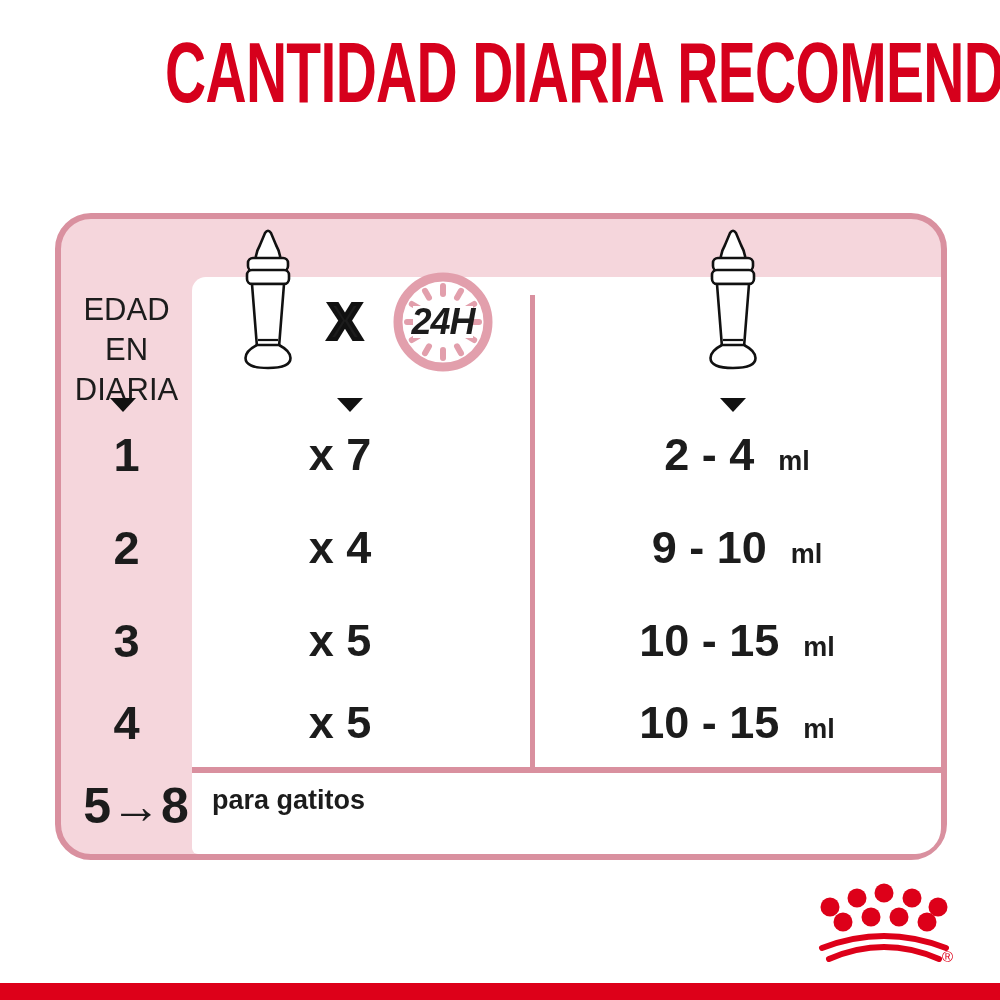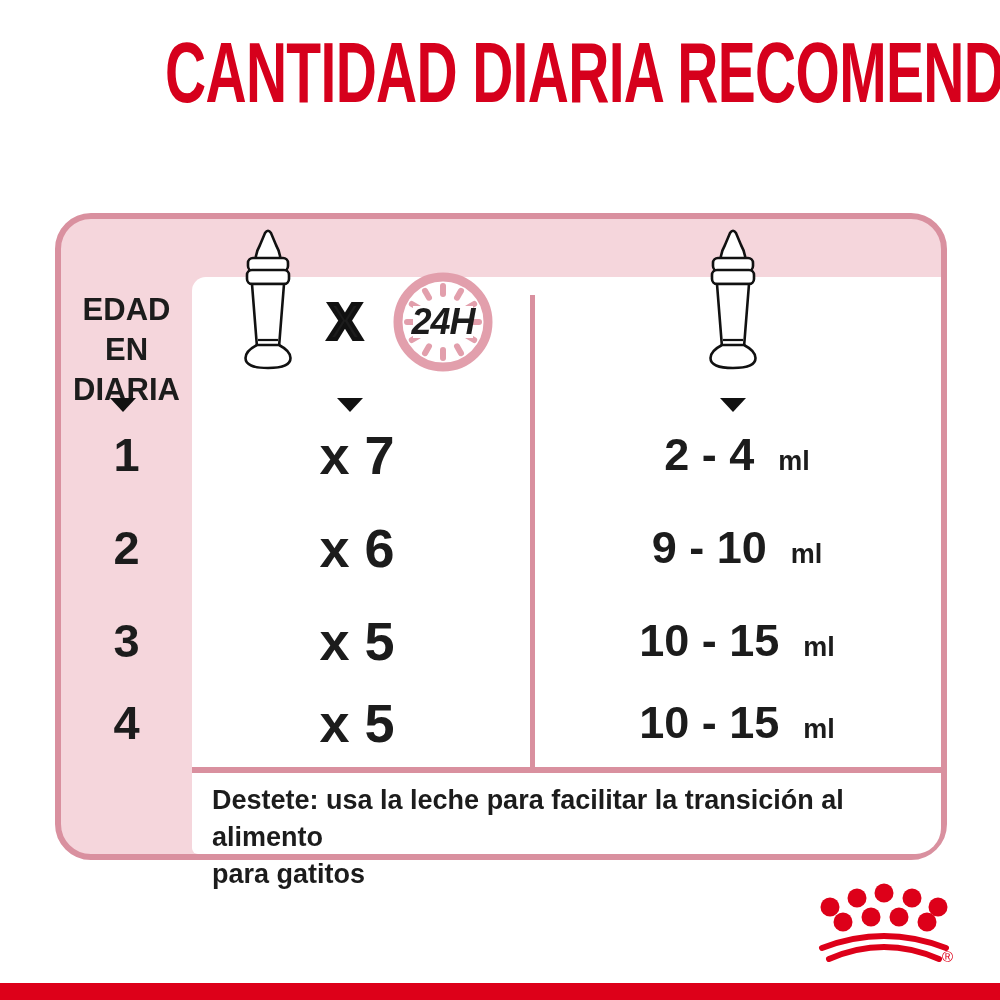--- a/index.html
+++ b/index.html
@@ -16,40 +16,40 @@
            background:#f5d6dc; border:6px solid #d9909f; border-radius:36px; }
   .white-main { position:absolute; left:131px; top:58px; width:749px; height:490px;
                 background:#ffffff; border-top-left-radius:14px; }
   .white-note { position:absolute; left:131px; top:554px; width:749px; height:81px;
                 background:#ffffff; border-bottom-right-radius:26px; border-bottom-left-radius:6px; }
   .v-divider { position:absolute; left:469px; top:76px; width:5px; height:472px; background:#d9909f; }
   .h-divider { position:absolute; left:131px; top:548px; width:749px; height:6px; background:#d9909f; }
 
   
   .age-header { position:absolute; left:0; top:71px; width:131px; text-align:center;
-                font-size:31px; font-weight:bold; line-height:40px; }
+                font-size:31px; font-weight:normal; line-height:40px; }
   .bottle { position:absolute; top:9px; width:58px; height:145px; }
   .bottle-mid { left:178px; } .bottle-right { left:643px; }
   .x-symbol { position:absolute; left:244px; top:72px; width:80px; height:62px; line-height:62px;
               text-align:center; font-size:50px; font-weight:bold;
               -webkit-text-stroke:4px #111; letter-spacing:0; }
   .clock { position:absolute; left:330px; top:51px; width:104px; height:104px; }
   .clock-label { position:absolute; left:330px; top:51px; width:104px; height:104px;
                  display:flex; align-items:center; justify-content:center;
                  font-size:36px; font-weight:bold; letter-spacing:-1px;font-style:italic; }
 
   .tri { position:absolute; top:179px; width:0; height:0;
          border-left:13px solid transparent; border-right:13px solid transparent;
          border-top:14px solid #111; }
   .tri-a { left:49px; } .tri-b { left:276px; } .tri-c { left:659px; }
 
   
   .cell { position:absolute; height:60px; line-height:60px; text-align:center; font-weight:bold; }
   .age-cell   { left:0;   width:131px; font-size:47px; }
-  .feeds-cell { left:196px; width:200px; font-size:54px; }
+  .feeds-cell { left:179px; width:200px; font-size:45px; }
   .ml-cell    { left:516px; width:320px; font-size:45px; }
   .ml-unit    { font-size:27px; font-weight:bold; margin-left:24px; }
   .row1 { top:206px; } .row2 { top:299px; } .row3 { top:392px; } .row4 { top:474px; }
 
   
   .wean-age { position:absolute; left:0; top:557px; width:150px; height:60px; line-height:60px;
               text-align:center; font-size:50px; font-weight:bold; }
   .wean-note { position:absolute; left:151px; top:563px; width:720px;
                font-size:27px; font-weight:bold; line-height:37px; }
 
@@ -120,39 +120,39 @@
   <div class="tri tri-b"></div>
   <div class="tri tri-c"></div>
 
   <div class="cell age-cell row1">1</div>
   <div class="cell feeds-cell row1">x 7</div>
   <div class="cell ml-cell row1">
     <span>2 - 4</span><span class="ml-unit">ml</span>
   </div>
 
   <div class="cell age-cell row2">2</div>
-  <div class="cell feeds-cell row2">x 6</div>
+  <div class="cell feeds-cell row2">x 4</div>
   <div class="cell ml-cell row2">
     <span>9 - 10</span><span class="ml-unit">ml</span>
   </div>
 
   <div class="cell age-cell row3">3</div>
   <div class="cell feeds-cell row3">x 5</div>
   <div class="cell ml-cell row3">
     <span>10 - 15</span><span class="ml-unit">ml</span>
   </div>
 
   <div class="cell age-cell row4">4</div>
   <div class="cell feeds-cell row4">x 5</div>
   <div class="cell ml-cell row4">
     <span>10 - 15</span><span class="ml-unit">ml</span>
   </div>
 
+  <div class="wean-age">5→8</div>
   <div class="wean-note">
-    <div>Destete: usa la leche para facilitar la transición al alimento</div>
     <div>para gatitos</div>
   </div>
 </div>
 
 <svg class="crown" viewBox="0 0 152 100">
   <g fill="#dd0019">
     <circle cx="22" cy="35" r="9.5"></circle>
     <circle cx="49" cy="26" r="9.5"></circle>
     <circle cx="76" cy="21" r="9.5"></circle>
     <circle cx="104" cy="26" r="9.5"></circle>

